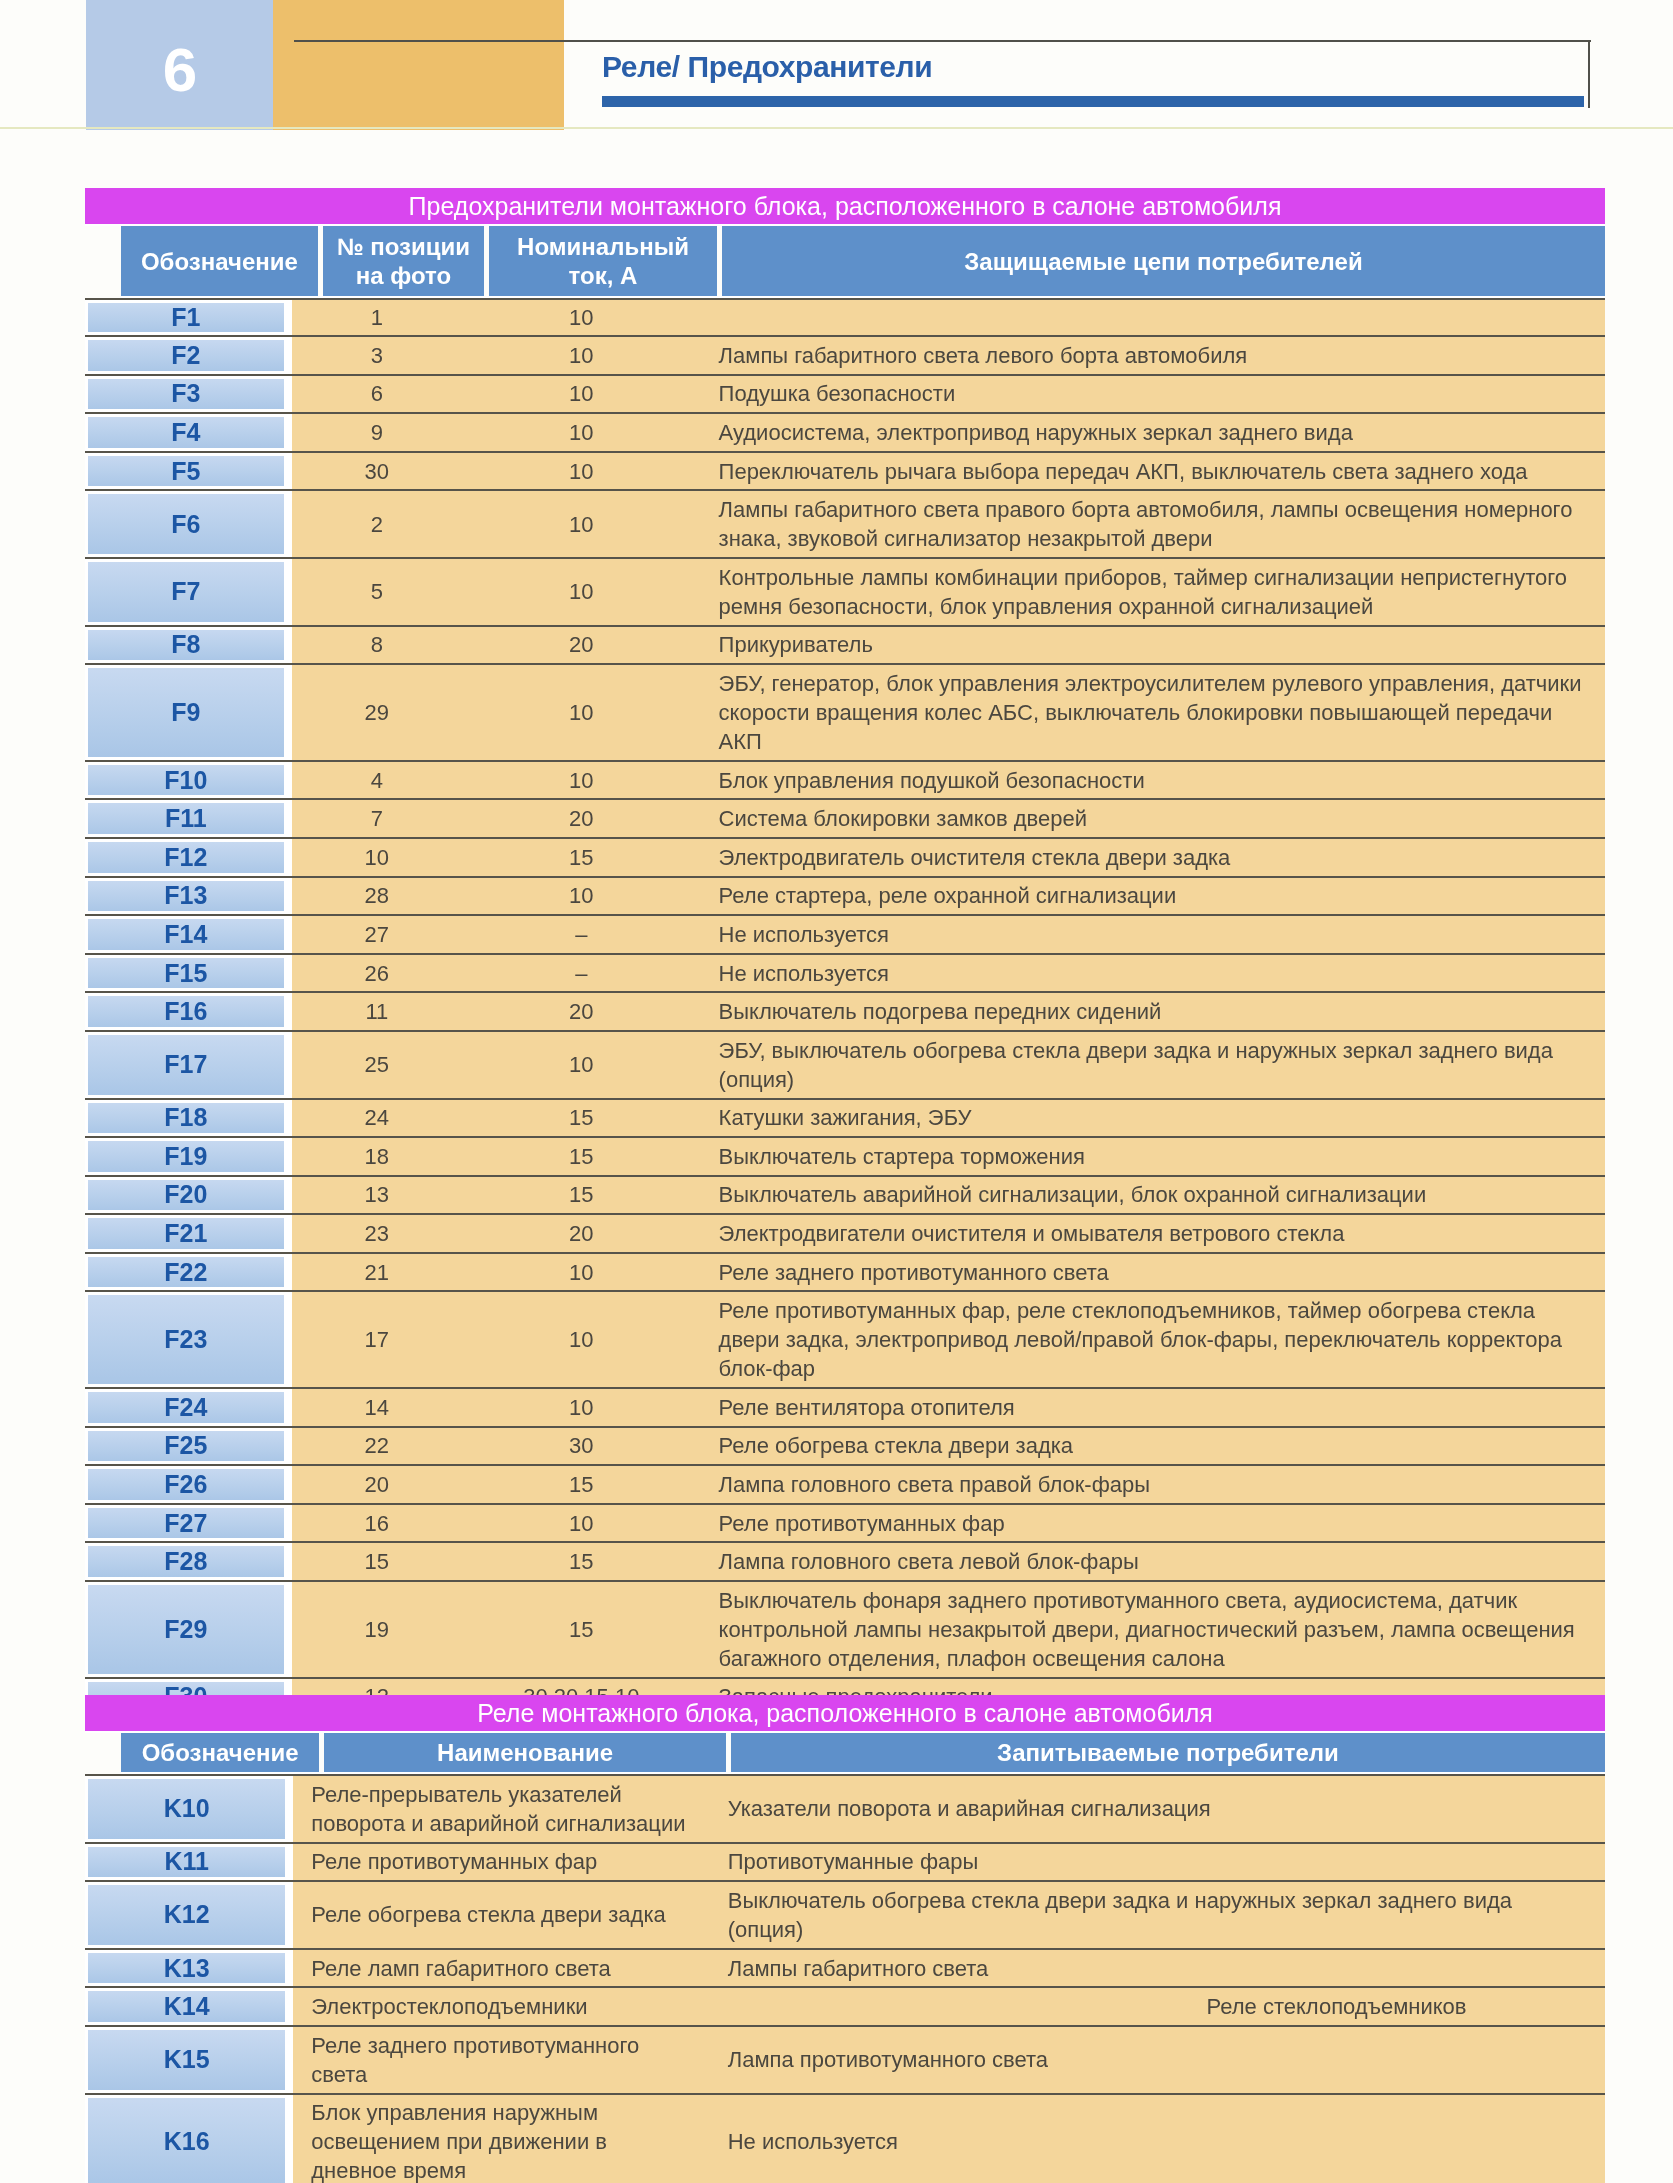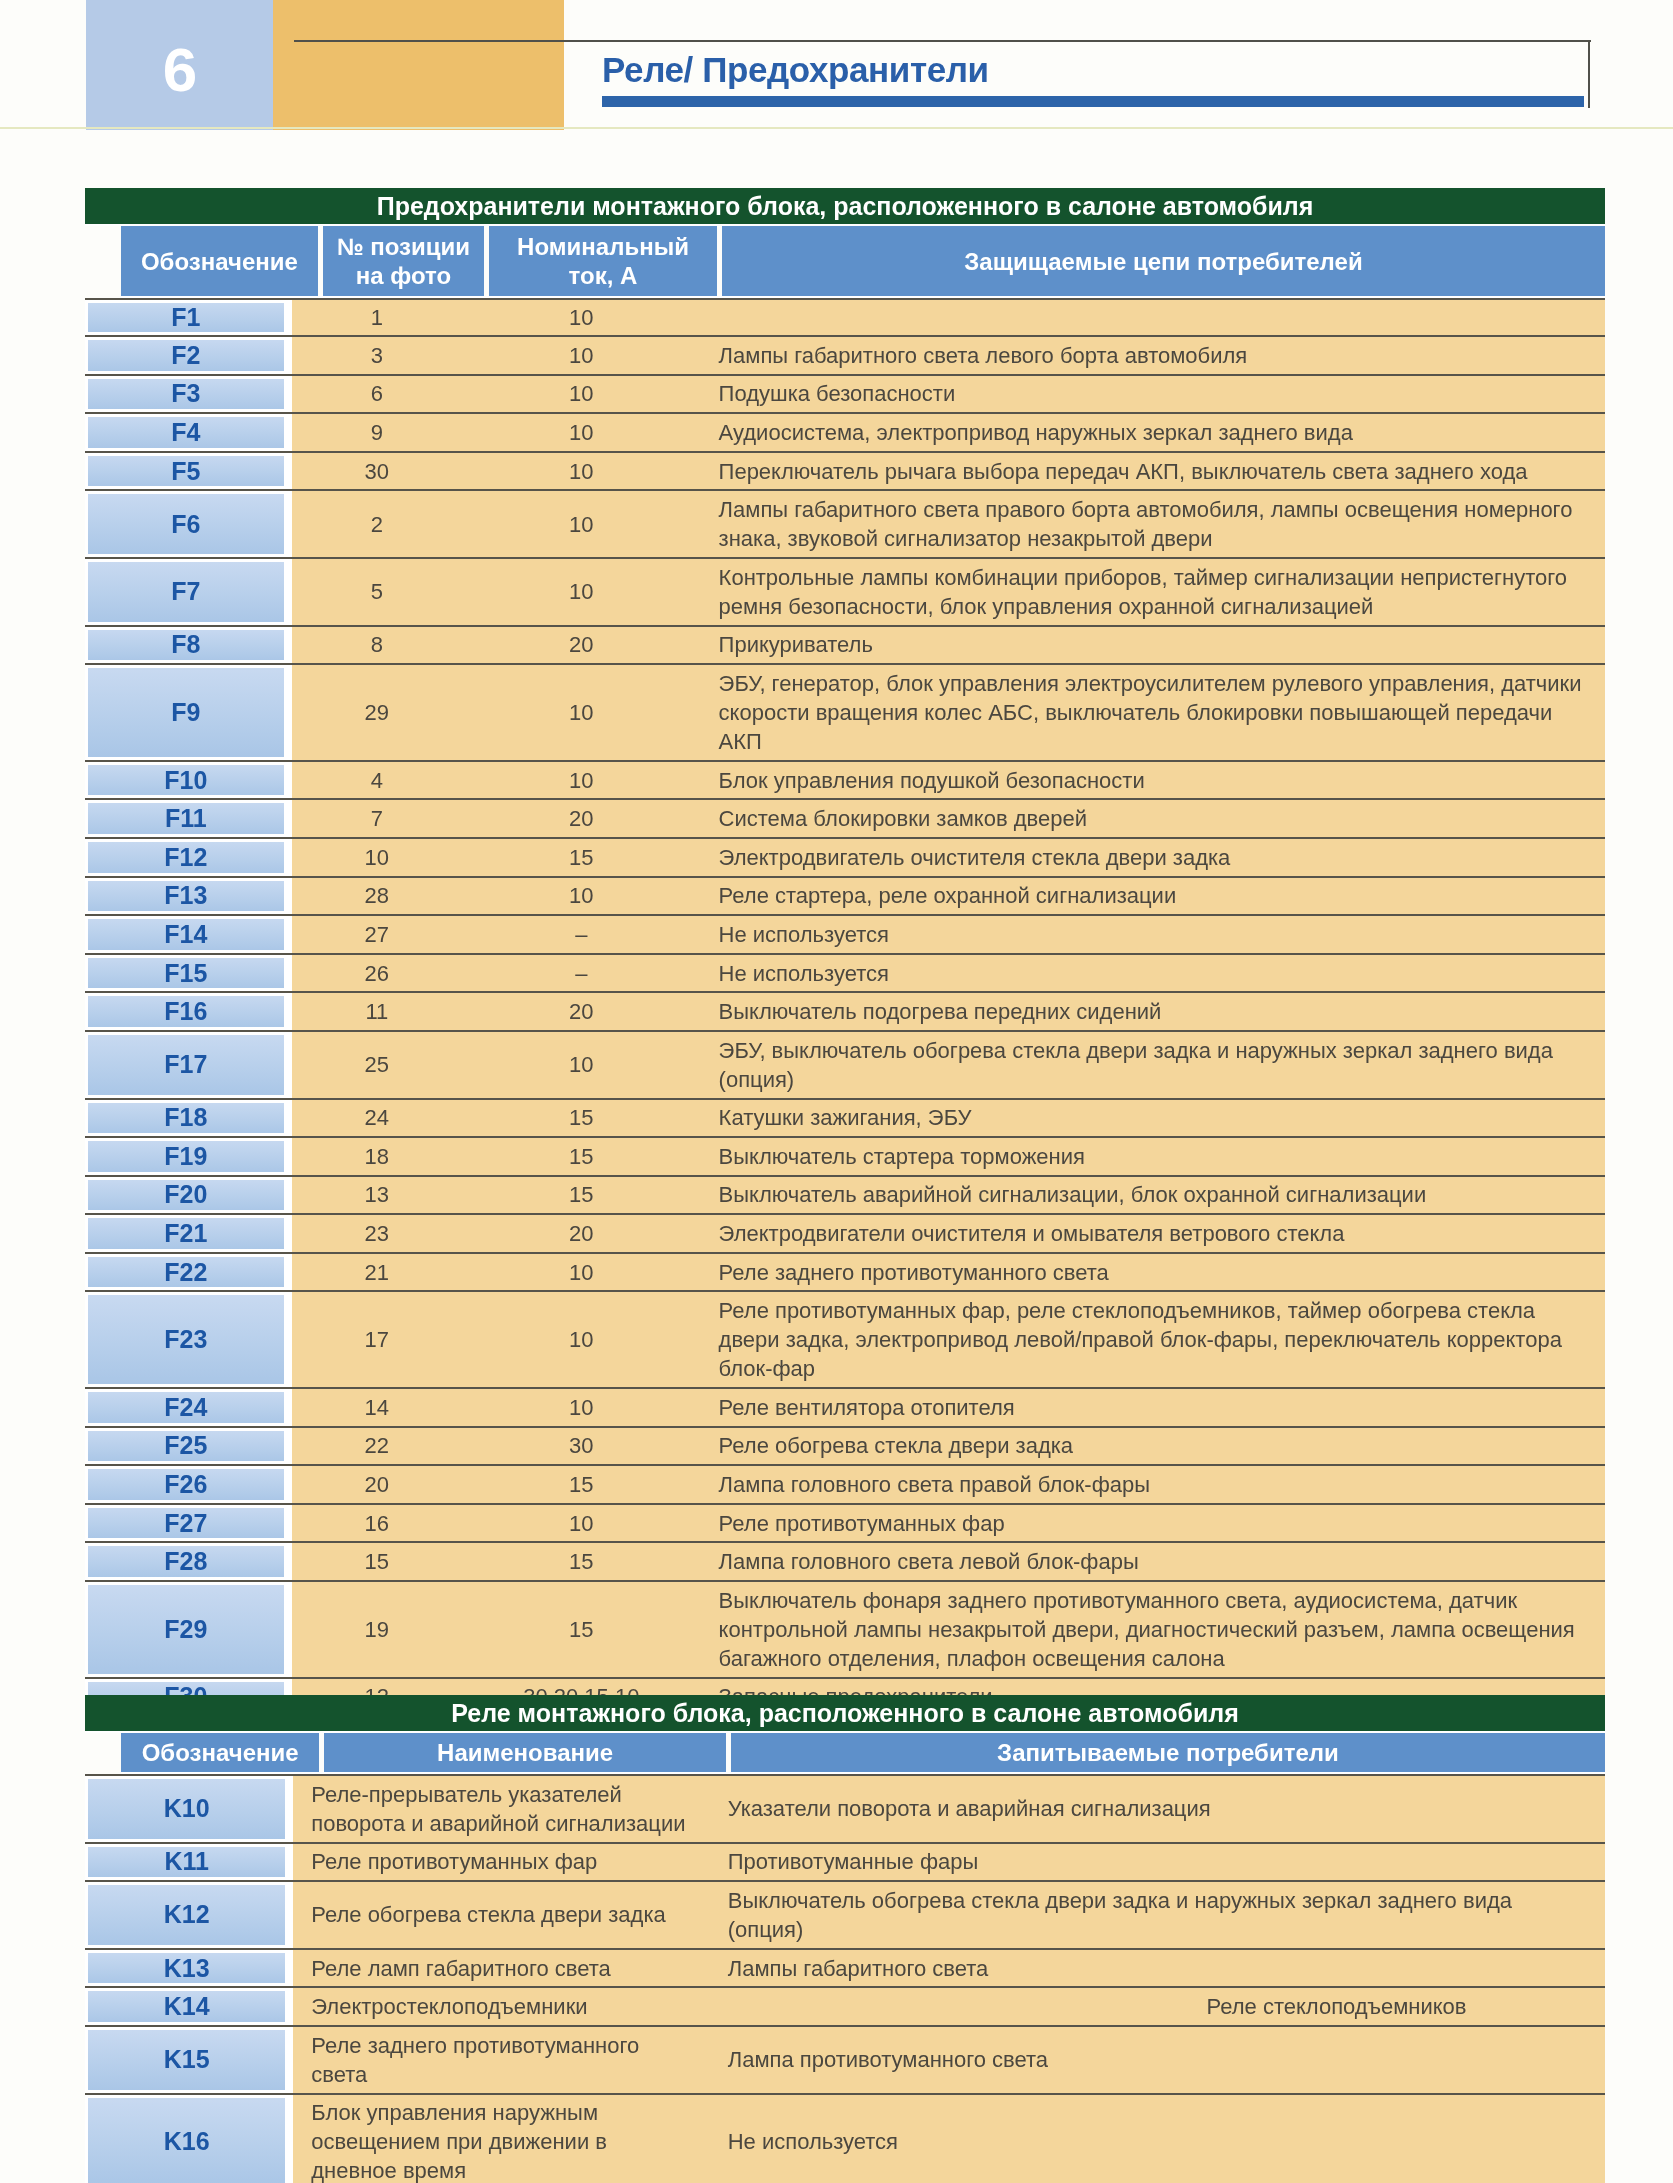--- a/index.html
+++ b/index.html
@@ -21,31 +21,31 @@
     padding-top:10.6px;
   }
   .orange-box{
     position:absolute;left:273px;top:0;width:291px;height:130px;
     background:#edbf6b;
   }
   .rule-top{position:absolute;left:294px;top:40px;width:1297px;height:2.3px;background:#50504a;}
   .rule-right{position:absolute;left:1588px;top:40px;width:2.3px;height:68px;background:#50504a;}
   .page-title{
     position:absolute;left:602px;top:50px;
-    font-size:35px;font-weight:bold;color:#2a5fa9;letter-spacing:-0.4px;
+    font-size:30px;font-weight:bold;color:#2a5fa9;letter-spacing:-0.4px;
   }
   .rule-bar{position:absolute;left:602px;top:96px;width:982px;height:10.6px;background:#2d64a9;}
   .pale-line{position:absolute;left:0;top:127px;width:1674px;height:2.3px;background:#e5e8c0;}
 
   
   .tbl{position:absolute;left:85px;width:1520px;}
   .t-title{
-    height:36px;line-height:36px;background:#14532d;
+    height:36px;line-height:36px;background:#d946ef;
     border-bottom:2.3px solid #ffffff;
-    color:#ffffff;font-size:25px;font-weight:bold;text-align:center;
+    color:#ffffff;font-size:25px;font-weight:normal;text-align:center;
   }
   .t-head{
     display:flex;background:#5e90ca;border-bottom:2.3px solid #ffffff;margin-left:36px;
   }
   .t-head .th{
     display:flex;align-items:center;justify-content:center;
     text-align:center;color:#ffffff;font-size:24px;font-weight:bold;
     line-height:29px;padding:6px 3px;box-sizing:border-box;
   }
   .t-head .th:not(:last-child){border-right:5.3px solid #fdfdfa;}

